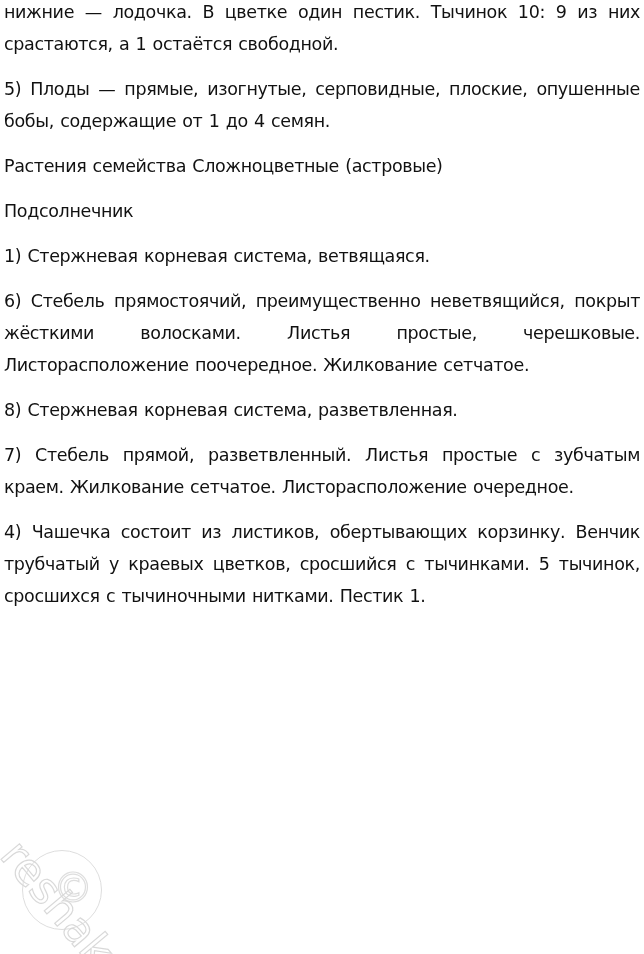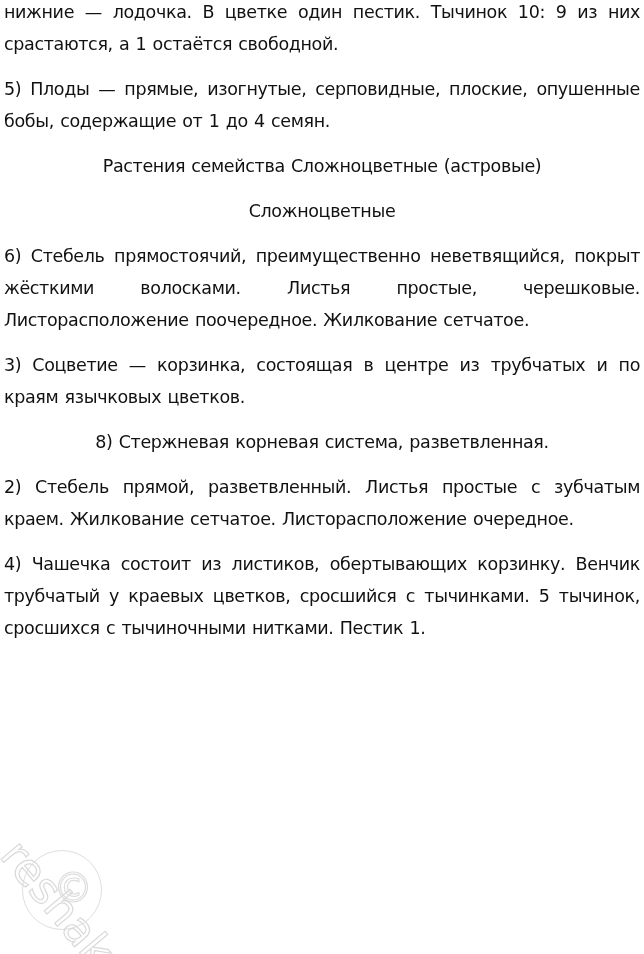--- a/index.html
+++ b/index.html
@@ -23,21 +23,21 @@
     }
     .para {
       font-size: 17.5px;
       line-height: 32px;
       margin: 0 0 13px 0;
       text-align: justify;
       letter-spacing: -0.35px;
       word-spacing: 1px;
     }
     .para.left {
-      text-align: center;
+      text-align: left;
     }
     .watermark {
       position: absolute;
       left: 10px;
       top: 790px;
       width: 170px;
       height: 150px;
       pointer-events: none;
       opacity: 0.28;
     }
@@ -72,25 +72,25 @@
       font-family: "DejaVu Sans", sans-serif;
     }
   </style>
 </head>
 <body>
 
 <div class="doc">
   <p class="para">нижние — лодочка. В цветке один пестик. Тычинок 10: 9 из них срастаются, а 1 остаётся свободной.</p>
   <p class="para">5) Плоды — прямые, изогнутые, серповидные, плоские, опушенные бобы, содержащие от 1 до 4 семян.</p>
   <p class="para left">Растения семейства Сложноцветные (астровые)</p>
-  <p class="para left">Сложноцветные</p>
+  <p class="para left">Подсолнечник</p>
+  <p class="para left">1) Стержневая корневая система, ветвящаяся.</p>
   <p class="para">6) Стебель прямостоячий, преимущественно неветвящийся, покрыт жёсткими волосками. Листья простые, черешковые. Листорасположение поочередное. Жилкование сетчатое.</p>
-  <p class="para">3) Соцветие — корзинка, состоящая в центре из трубчатых и по краям язычковых цветков.</p>
   <p class="para left">8) Стержневая корневая система, разветвленная.</p>
-  <p class="para">2) Стебель прямой, разветвленный. Листья простые с зубчатым краем. Жилкование сетчатое. Листорасположение очередное.</p>
+  <p class="para">7) Стебель прямой, разветвленный. Листья простые с зубчатым краем. Жилкование сетчатое. Листорасположение очередное.</p>
   <p class="para">4) Чашечка состоит из листиков, обертывающих корзинку. Венчик трубчатый у краевых цветков, сросшийся с тычинками. 5 тычинок, сросшихся с тычиночными нитками. Пестик 1.</p>
 
 </div>
 
 <div class="watermark">
   <div class="wm-circle">
     <span class="wm-circle-c">©</span>
   </div>
   <span class="wm-text">reshak.ru</span>
 </div>

